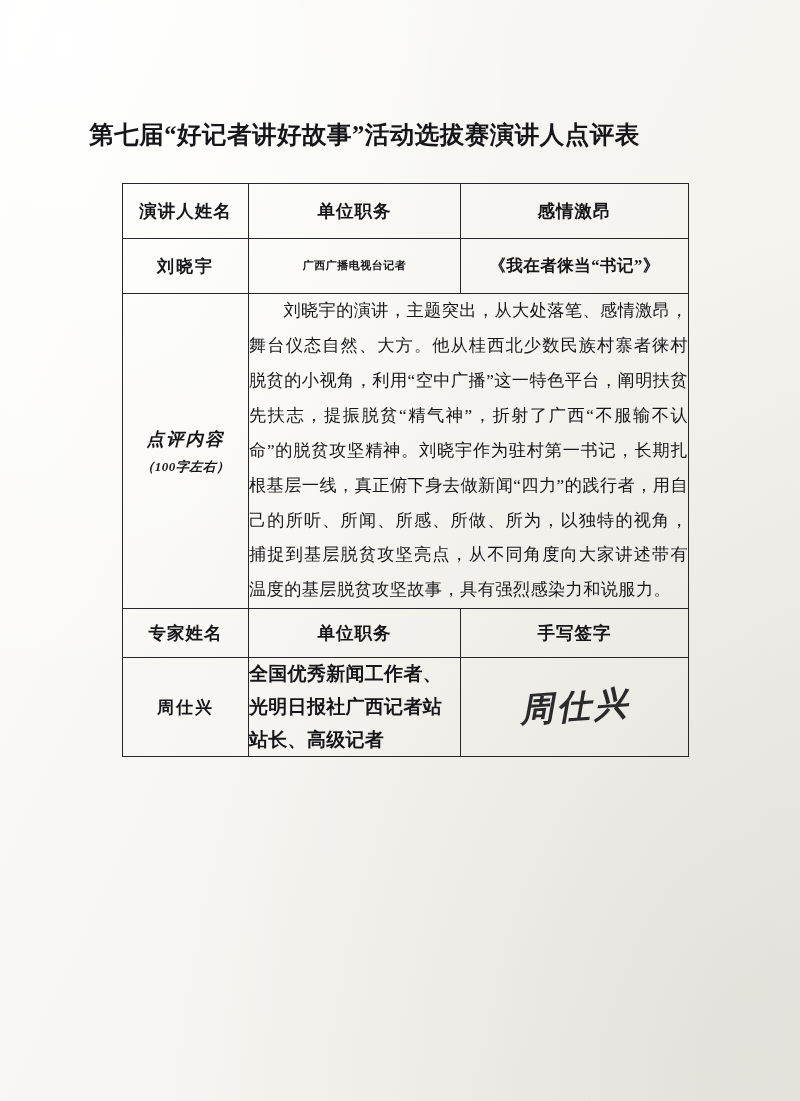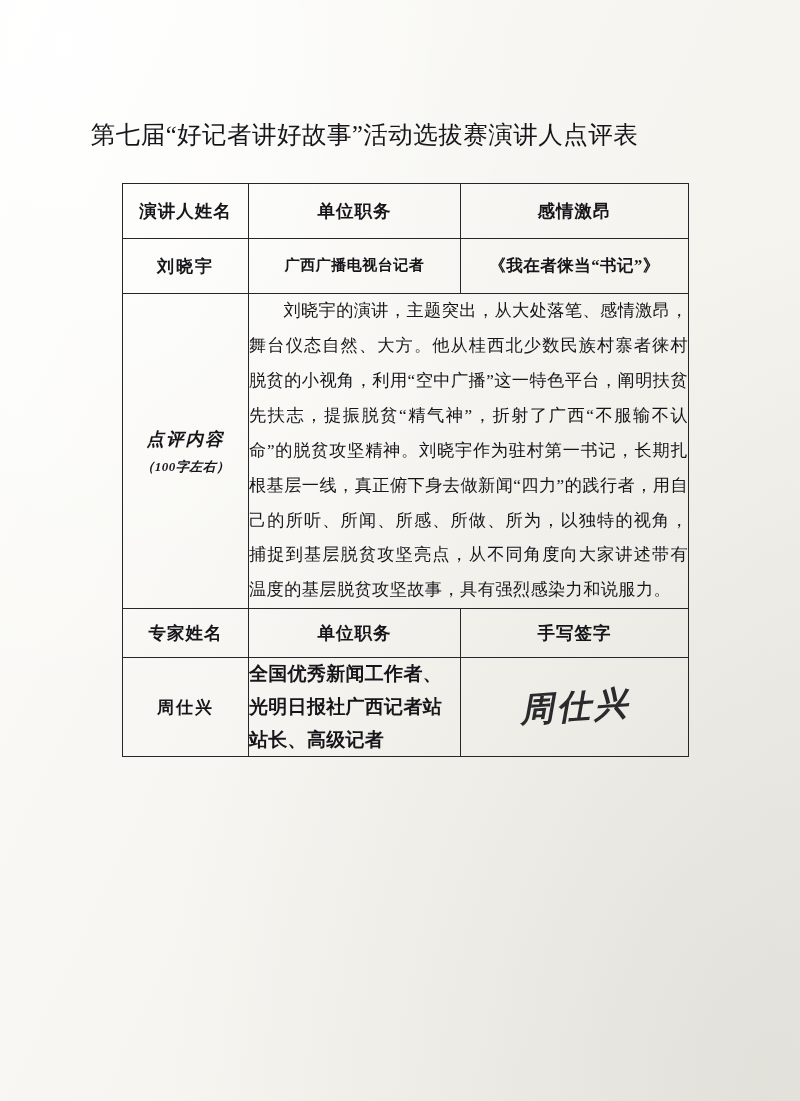--- a/index.html
+++ b/index.html
@@ -30,21 +30,21 @@
       radial-gradient(ellipse at 95% 97%, rgba(210,208,200,0.45) 0%, rgba(255,255,255,0) 55%);
     pointer-events: none;
   }
   .doc-title {
     position: absolute;
     top: 118px;
     left: 0;
     width: 729px;
     text-align: center;
     font-size: 24.5px;
-    font-weight: normal;
+    font-weight: bold;
     letter-spacing: 0.5px;
     color: #16161a;
     font-family: "Liberation Serif", "DejaVu Serif", serif;
   }
   table.form {
     position: absolute;
     top: 183px;
     left: 122px;
     width: 566px;
     border-collapse: collapse;
@@ -67,21 +67,21 @@
   .cell-name {
     text-align: center;
     font-size: 17px;
     font-weight: bold;
     letter-spacing: 2px;
     padding: 12px 4px;
     margin-top: 44px;
   }
   .cell-unit {
     text-align: center;
-    font-size: 15px;
+    font-size: 11px;
     font-weight: bold;
     letter-spacing: 0.5px;
     padding: 12px 6px;
     line-height: 1.55;
   }
   .cell-topic {
     text-align: center;
     font-size: 16.5px;
     font-weight: bold;
     letter-spacing: 0.5px;

